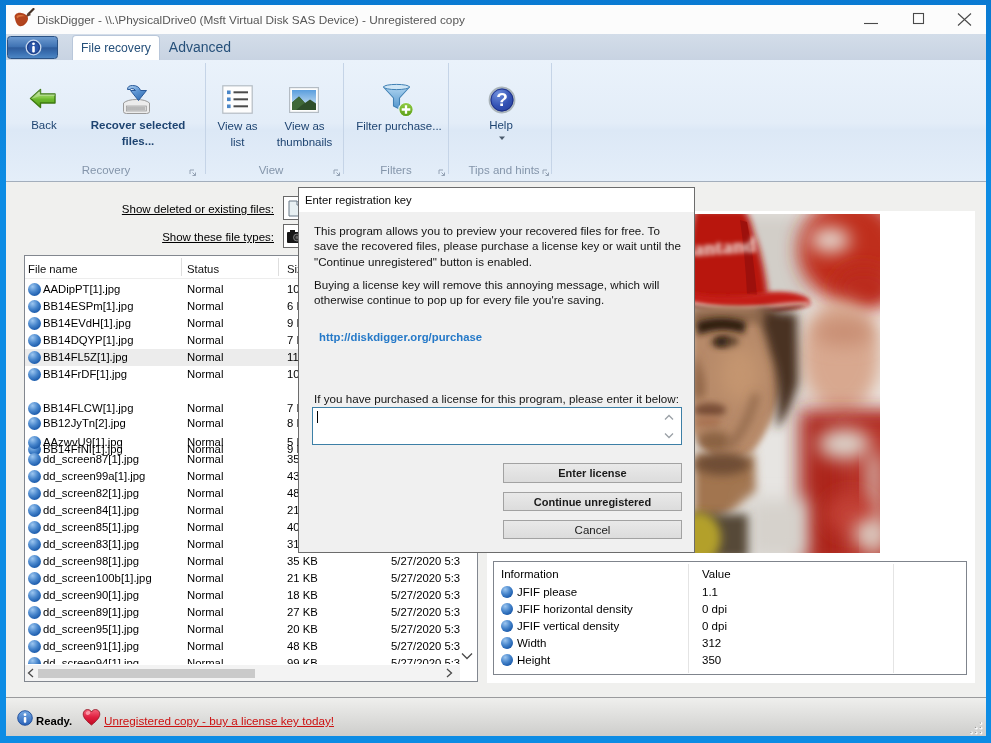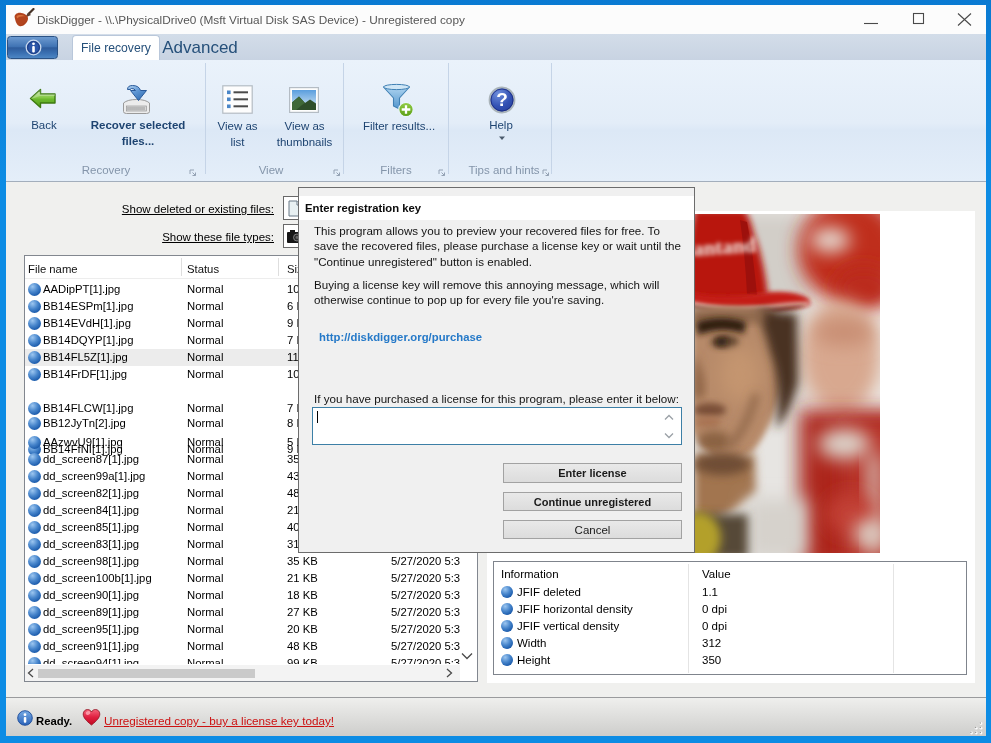--- a/index.html
+++ b/index.html
@@ -11,21 +11,21 @@
   #inner { left:6px; top:5px; width:980px; height:731px; background:#f0f0ee; }
   #titlebar { left:6px; top:5px; width:980px; height:29px; background:#fcfcfc; }
   #tabstrip { left:6px; top:34px; width:980px; height:26px;
               background:linear-gradient(180deg,#d3dde9,#c8d3e2); }
   #appbtn { left:7px; top:36px; width:51px; height:23px; border:1px solid #2a5285;
             border-radius:3.5px;
             background:linear-gradient(180deg,#6c9ad0 0%,#4174b4 45%,#2e5c9c 52%,#3b71b3 78%,#4d86c4 100%); }
   #tab1 { left:72px; top:35px; width:88px; height:25px; background:#fff;
           border:1px solid #b9c7da; border-bottom:none; border-radius:4px 4px 0 0;
           color:#26507a; font-size:12.2px; text-align:center; line-height:25px; }
-  #tab2 { left:160px; top:35px; width:80px; height:25px; color:#26507a; font-size:17px; text-align:center; line-height:25px; }
+  #tab2 { left:160px; top:35px; width:80px; height:25px; color:#26507a; font-size:14px; text-align:center; line-height:25px; }
   #ribbon { left:6px; top:60px; width:980px; height:122px;
             background:linear-gradient(180deg,#eaf2fb 0%,#e3edf8 52%,#dce8f6 58%,#e4eef9 100%);
             border-bottom:1px solid #a3aebc; }
   .gsep { position:absolute; top:63px; width:1px; height:111px; background:#c5d4e7; }
   .glabel { position:absolute; top:164px; height:14px; color:#8495aa; font-size:11.5px; text-align:center; }
   .launcher { position:absolute; width:7px; height:7px; }
   .rlabel { position:absolute; color:#1e4471; font-size:11.5px; text-align:center; line-height:16px; }
   .formlabel { position:absolute; font-size:11.5px; text-align:right; left:0; width:274px;text-decoration:underline; }
   .combo { position:absolute; left:283px; width:36px; height:24px; background:#fff; border:1px solid #686868; }
   #list { left:24px; top:255px; width:454px; height:427px; background:#fff; border:1px solid #82878f; }
@@ -38,21 +38,21 @@
   .c3 { position:absolute; left:262px; top:2px; }
   .c4 { position:absolute; left:366px; top:2px; }
   .ball { position:absolute; width:13px; height:13px; border-radius:50%;
           background:radial-gradient(circle at 35% 28%, #9cc6f0 0%, #4886cc 42%, #1c5cac 75%, #144a8e 100%); }
   #rightpane { left:487px; top:211px; width:488px; height:472px; background:#fff; }
   #infotable { left:493px; top:561px; width:474px; height:114px; background:#fff; border:1px solid #7f848c; font-size:11.5px; }
   .itxt { position:absolute; }
   #statusbar { left:6px; top:697px; width:980px; height:39px; border-top:1px solid #9a9b9d;
                background:linear-gradient(180deg,#efefed 0%,#e0e0de 45%,#cdcdcb 100%); }
   #dialog { left:298px; top:187px; width:397px; height:366px; background:#f0f0f0; border:1px solid #6c6c6c; }
-  #dlgtitle { position:absolute; left:0; top:8px; width:395px; height:24px; background:#fff;font-weight:bold; }
+  #dlgtitle { position:absolute; left:0; top:0; width:395px; height:24px; background:#fff; }
   .dtext { position:absolute; left:15px; font-size:11.6px; color:#131313; line-height:15.4px; letter-spacing:0.02px; }
   #dlginput { position:absolute; left:13px; top:219px; width:370px; height:38px; background:#fff; border:1.5px solid #3c7fa6; }
   .dlgbtn { position:absolute; left:204px; width:179px; height:20px;
             background:linear-gradient(180deg,#e9e9e9,#dcdcdc); border:1px solid #a2a2a2;
             text-align:center; line-height:18px; font-size:11px; font-weight:bold; color:#1a1a1a; }
 </style>
 </head>
 <body>
 <div id="root">
  <div class="abs" id="inner"></div>
@@ -173,21 +173,21 @@
      <linearGradient id="ggrn" x1="0" y1="0" x2="0" y2="1">
           <stop offset="0" stop-color="#94ce48"></stop>
           <stop offset="1" stop-color="#5a9e14"></stop>
         </linearGradient>
    </defs>
    <path d="M2.5 4 L28.5 4 L18.5 15 L18.5 26 L12.5 23 L12.5 15 Z" fill="url(#gfun)" stroke="#4080b4" stroke-width="1.1" stroke-linejoin="round"></path>
    <ellipse cx="15.5" cy="4" rx="13" ry="2.6" fill="#cfe6f6" stroke="#4080b4" stroke-width="1"></ellipse>
    <circle cx="25" cy="26.5" r="7.2" fill="url(#ggrn)" stroke="#e8f4fc" stroke-width="1.2"></circle>
    <path d="M25 22.2 L25 30.8 M20.7 26.5 L29.3 26.5" stroke="#fff" stroke-width="2.3"></path>
  </svg>
- <div class="rlabel" style="left:349px;top:118px;width:100px">Filter results...</div>
+ <div class="rlabel" style="left:349px;top:118px;width:100px">Filter purchase...</div>
 
  <svg class="abs" style="left:488px;top:86px" width="28" height="28" viewBox="0 0 28 28">
    <defs>
         <radialGradient id="ghelp" cx="0.35" cy="0.25" r="1">
      <stop offset="0" stop-color="#6f8fdc"></stop>
           <stop offset="0.5" stop-color="#3352b4"></stop>
           <stop offset="1" stop-color="#1e3692"></stop>
    </radialGradient>
       </defs>
    <circle cx="14" cy="14" r="12.4" fill="url(#ghelp)" stroke="#aab4ba" stroke-width="2"></circle>
@@ -453,21 +453,21 @@
       <rect x="98" y="300" width="58" height="45" fill="#564839" filter="url(#b5)"></rect>
       <ellipse cx="106" cy="324" rx="23" ry="26" fill="#b3a02c" filter="url(#b5)"></ellipse>
       <rect x="0" y="0" width="100" height="339" fill="#cfc8c0"></rect>
     </svg>
  <div class="abs" id="infotable">
       <div class="itxt" style="left:7px;top:6px">Information</div>
       <div class="itxt" style="left:208px;top:6px">Value</div>
       <div class="itxt" style="left:194px;top:2px;width:1px;height:109px;background:#e4e4e4"></div>
       <div class="itxt" style="left:399px;top:2px;width:1px;height:109px;background:#e4e4e4"></div>
       <div class="ball" style="left:7px;top:23.5px;width:12px;height:12px"></div>
-      <div class="itxt" style="left:23px;top:24px">JFIF deleted</div>
+      <div class="itxt" style="left:23px;top:24px">JFIF please</div>
       <div class="itxt" style="left:208px;top:24px">1.1</div>
       <div class="ball" style="left:7px;top:40.5px;width:12px;height:12px"></div>
       <div class="itxt" style="left:23px;top:41px">JFIF horizontal density</div>
       <div class="itxt" style="left:208px;top:41px">0 dpi</div>
       <div class="ball" style="left:7px;top:57.5px;width:12px;height:12px"></div>
       <div class="itxt" style="left:23px;top:58px">JFIF vertical density</div>
       <div class="itxt" style="left:208px;top:58px">0 dpi</div>
       <div class="ball" style="left:7px;top:74.5px;width:12px;height:12px"></div>
       <div class="itxt" style="left:23px;top:75px">Width</div>
       <div class="itxt" style="left:208px;top:75px">312</div>

